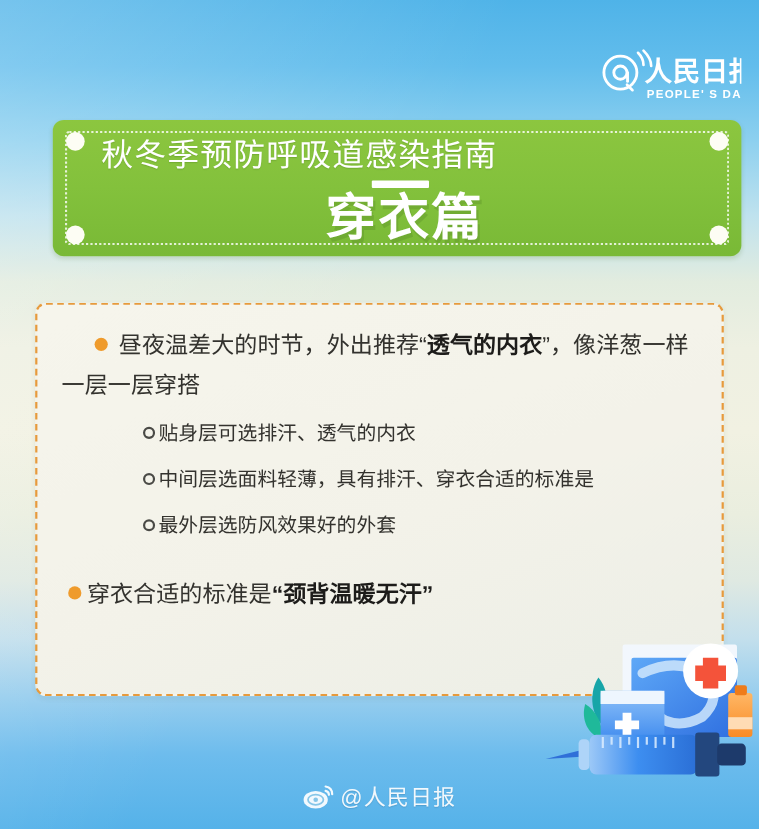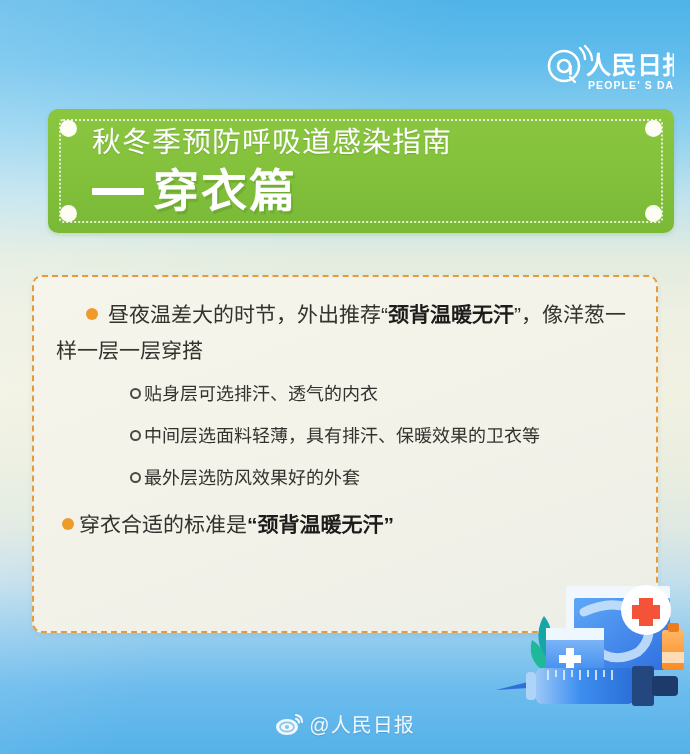--- a/index.html
+++ b/index.html
@@ -99,20 +99,21 @@
     line-height: 40px;
     letter-spacing: 1px;
     text-shadow: 0 1px 1px rgba(60,100,20,0.25);
     white-space: nowrap;
   }
   .banner-line2 {
     display: flex;
     align-items: center;
     margin-top: 2px;
     white-space: nowrap;
+    flex-direction: column;
   }
   .dash-mark {
     display: inline-block;
     width: 52px;
     height: 7px;
     background: #ffffff;
     margin-right: 9px;
     border-radius: 1px;
     flex: none;
   }
@@ -181,21 +182,21 @@
     width: 11px;
     height: 11px;
     border: 2px solid #4a4a46;
     border-radius: 50%;
     box-sizing: border-box;
     margin-right: 3px;
     vertical-align: 1px;
   }
 
   .para.final {
-    margin-top: 8px;
+    margin-top: 24px;
     font-size: 21px;
   }
 
   
   .illus {
     position: absolute;
     left: 494px;
     top: 568px;
     width: 196px;
     height: 148px;
@@ -258,29 +259,29 @@
         <span class="big">穿衣篇</span>
       </div>
     </div>
   </div>
 
   <div class="card">
     <div class="card-inner">
 
 
       <p class="para">
-        <span class="bullet-dot"></span><span>昼夜温差大的时节，外出推荐“</span><b>颈背温暖无汗</b><span>”，像洋葱一样一层一层穿搭</span>
+        <span class="bullet-dot"></span><span>昼夜温差大的时节，外出推荐“</span><b>透气的内衣</b><span>”，像洋葱一样一层一层穿搭</span>
       </p>
 
       <p class="sub">
         <span class="ring"></span><span>贴身层可选排汗、透气的内衣</span>
       </p>
 
       <p class="sub">
-        <span class="ring"></span><span>中间层选面料轻薄，具有排汗、保暖效果的卫衣等</span>
+        <span class="ring"></span><span>中间层选面料轻薄，具有排汗、穿衣合适的标准是</span>
       </p>
 
       <p class="sub">
         <span class="ring"></span><span>最外层选防风效果好的外套</span>
       </p>
 
       <p class="para final">
         <span class="bullet-dot tight"></span><span>穿衣合适的标准是</span><b>“颈背温暖无汗”</b>
       </p>
 

